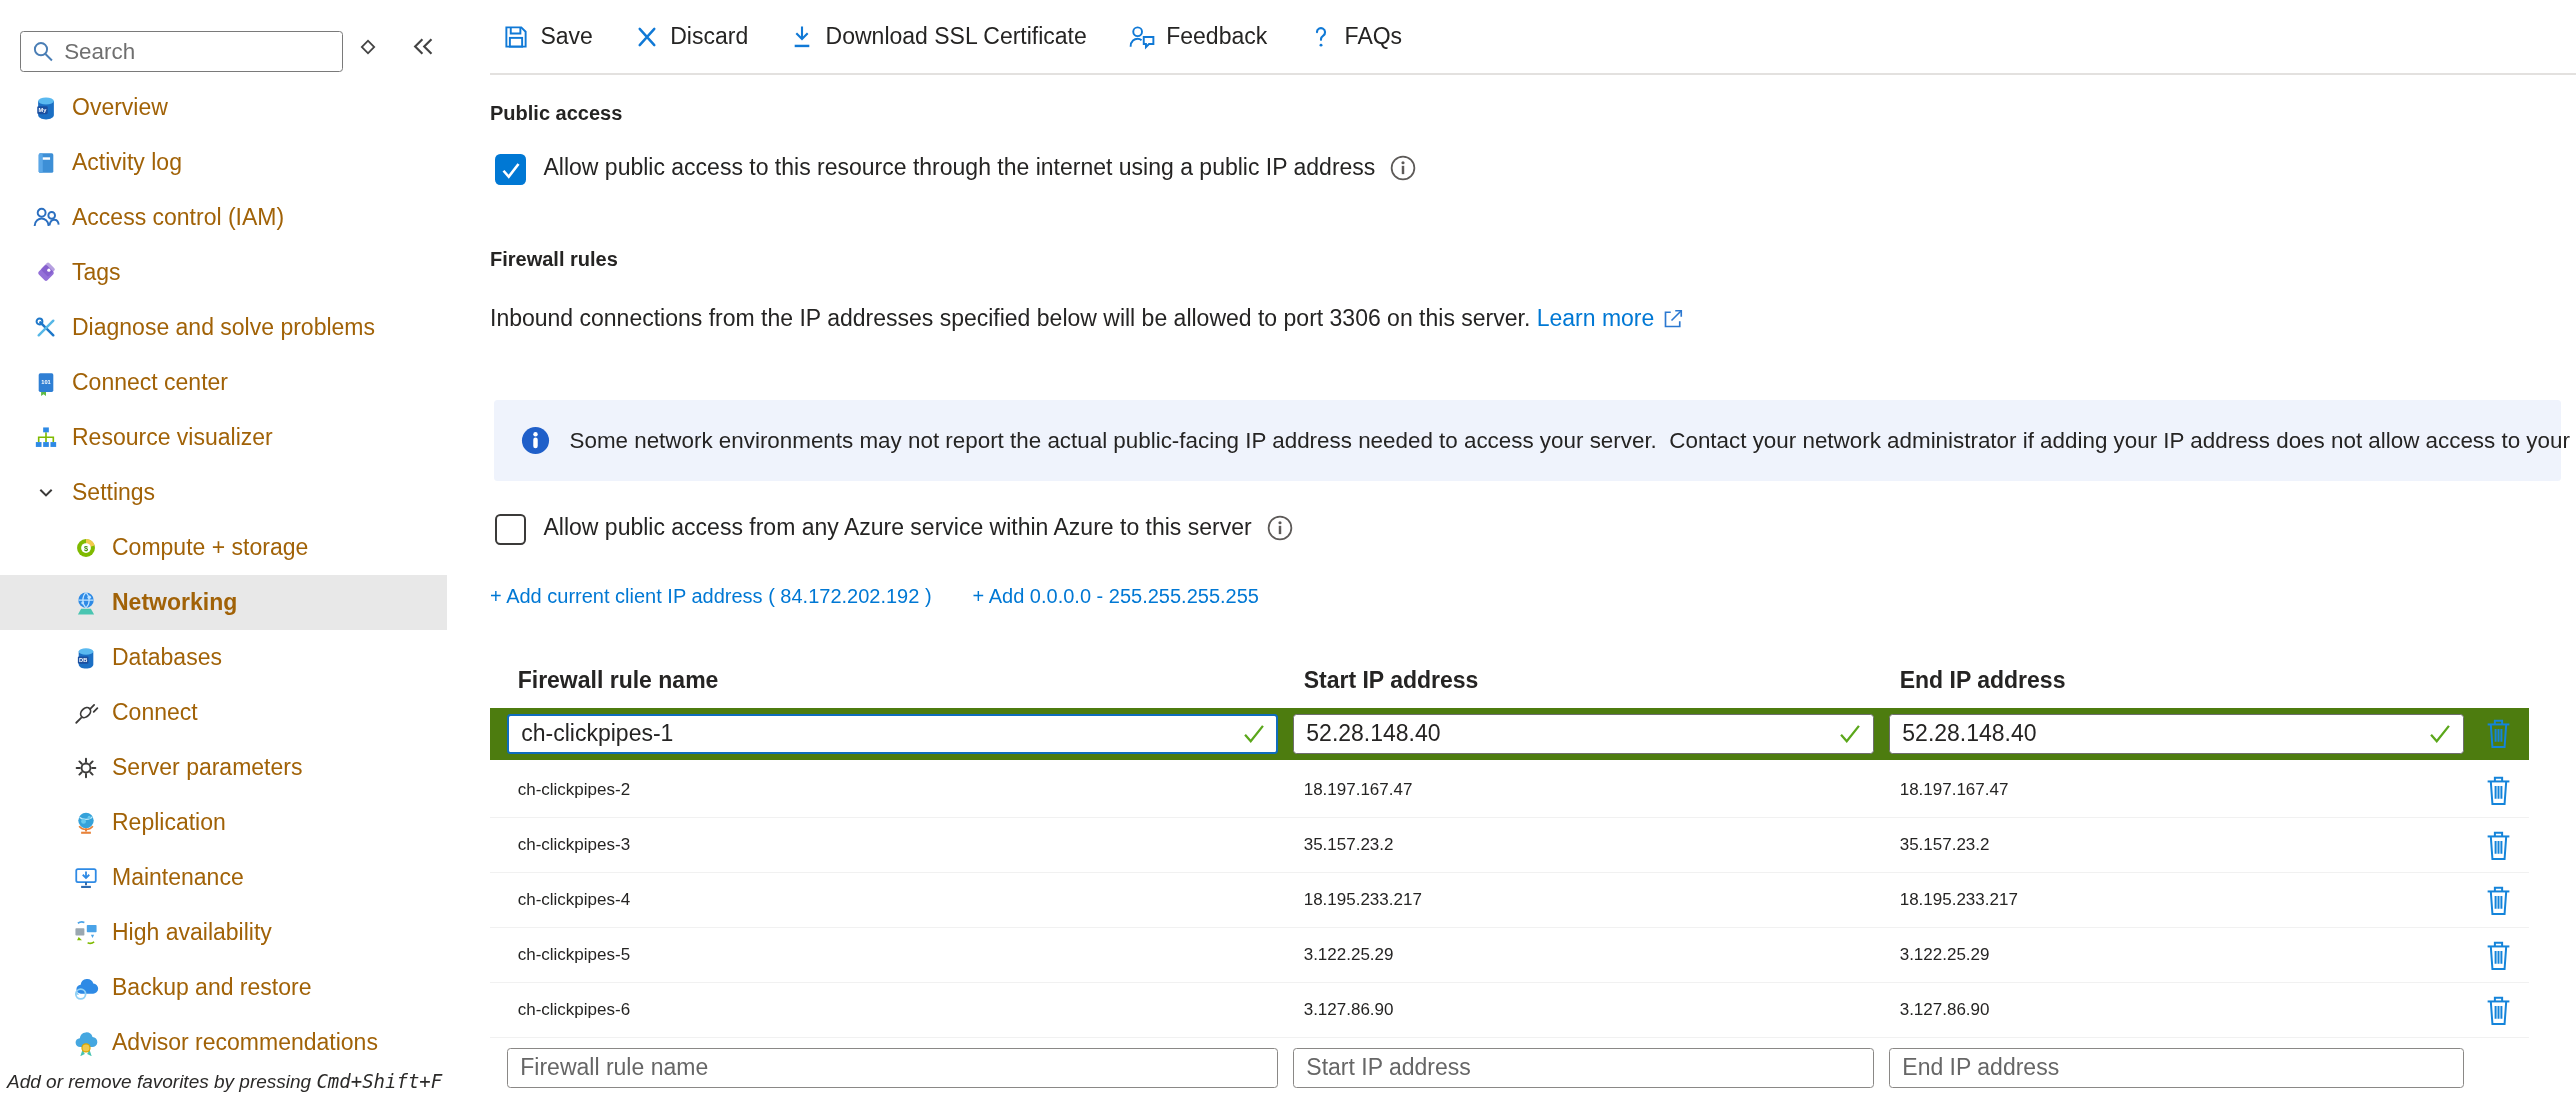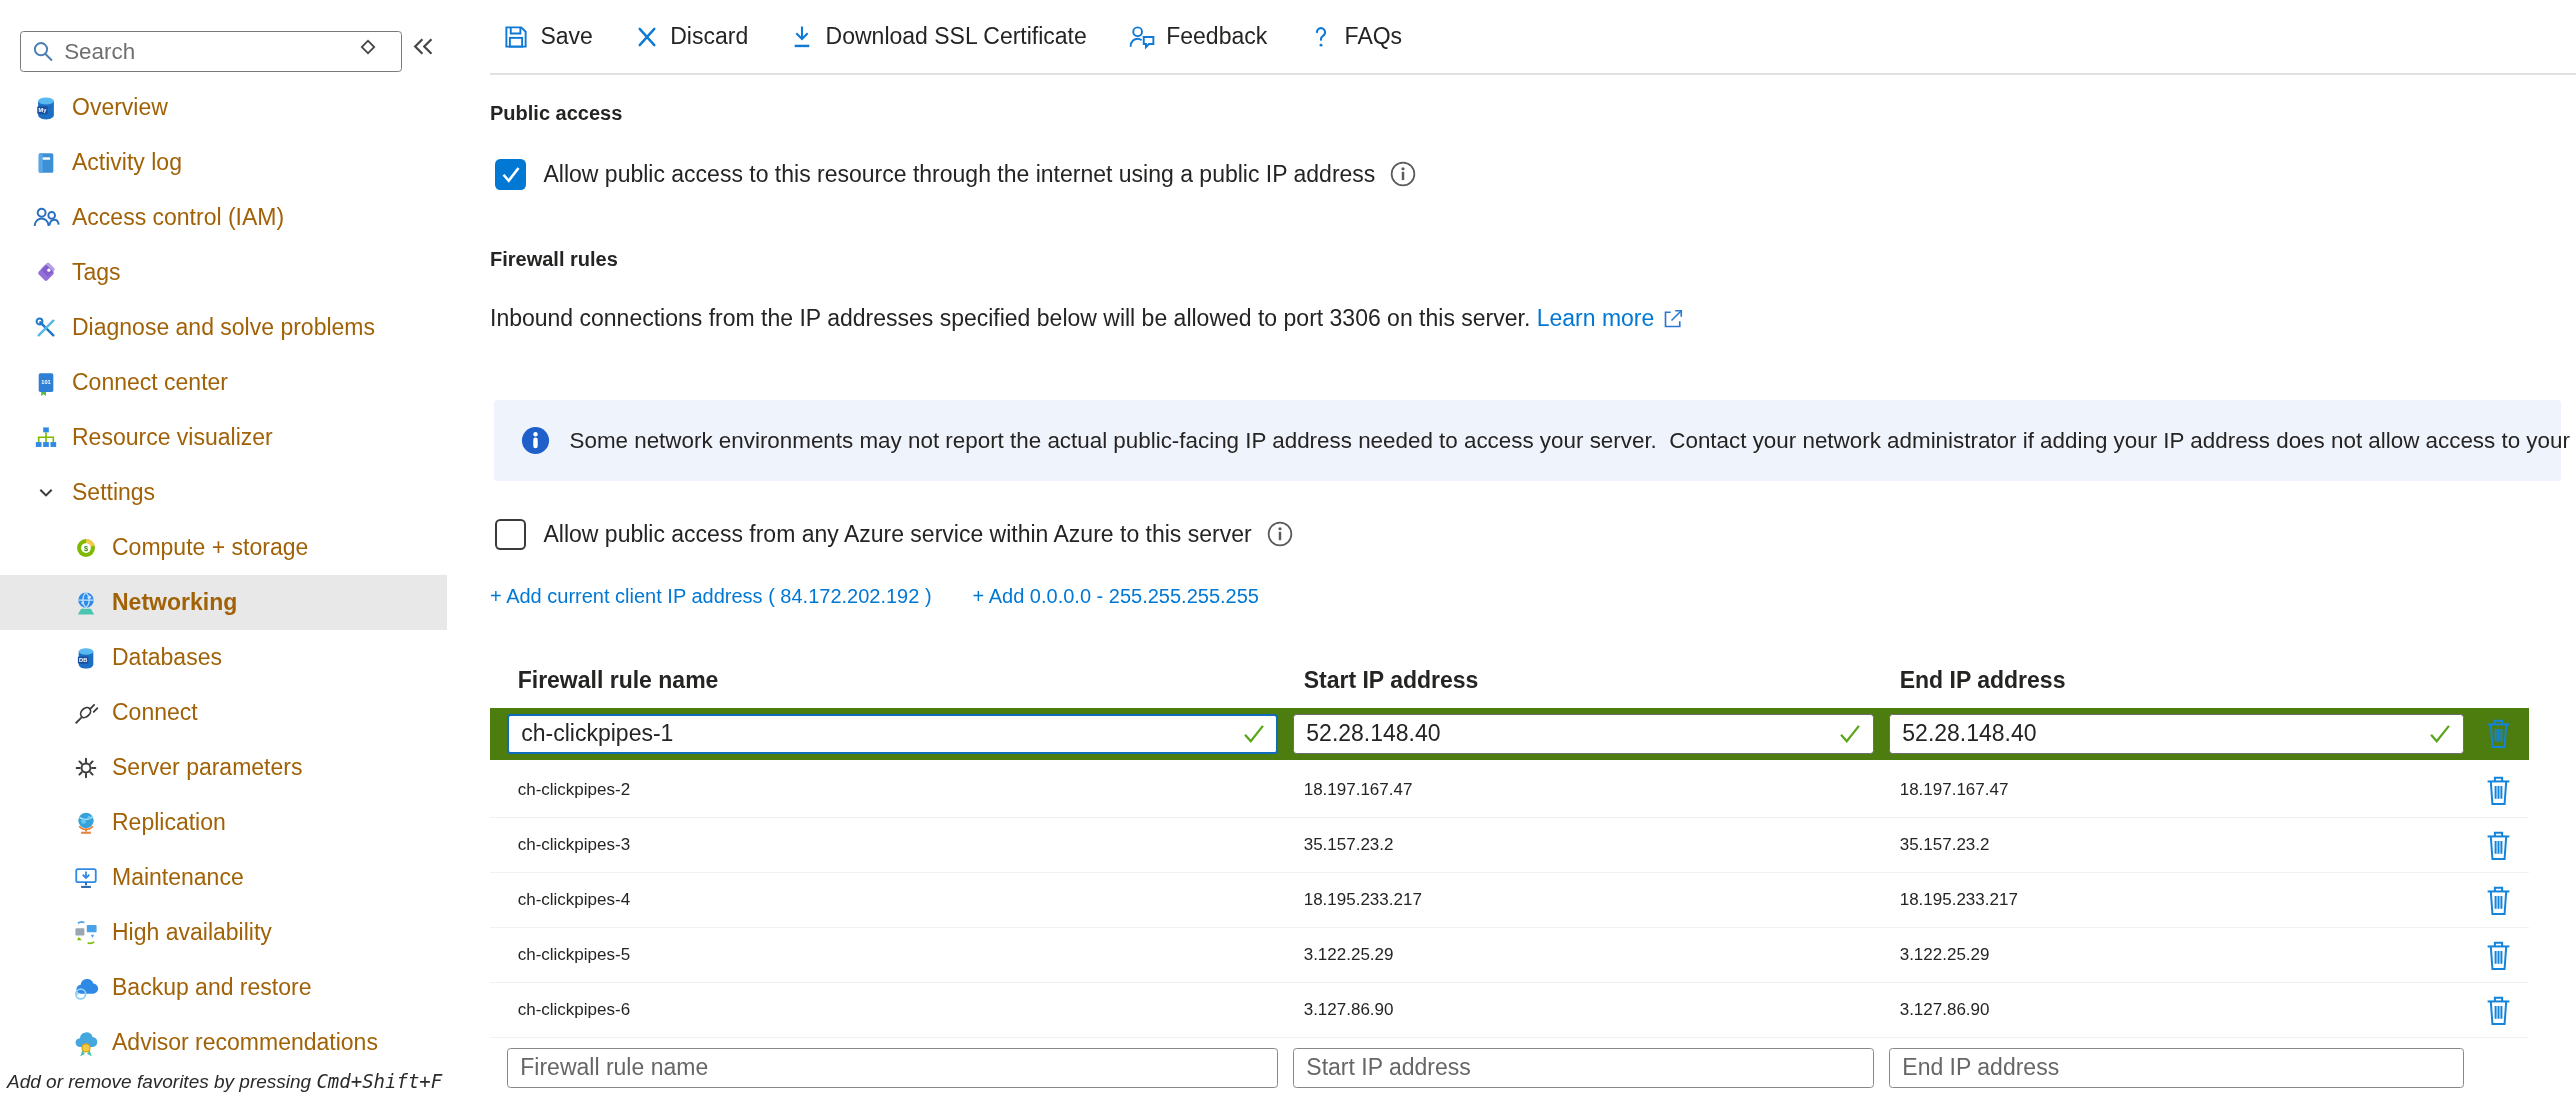--- a/index.html
+++ b/index.html
@@ -3,21 +3,21 @@
 <meta charset="utf-8">
 <style>
   * { margin:0; padding:0; box-sizing:border-box; }
   html,body { background:#fff; }
   body { font-family:"Liberation Sans","DejaVu Sans",sans-serif; color:#2b2a29; }
   .screen { position:relative; width:2576px; height:1095px; background:#fff; overflow:hidden; }
 
   
   .sidebar { position:absolute; left:0; top:0; width:470px; height:1095px; background:#fff; }
   .search-row { position:absolute; left:0; top:0; width:470px; height:82px; }
-  .searchbox { position:absolute; left:20px; top:31px; width:382px; height:41px;
+  .searchbox { position:absolute; left:20px; top:31px; width:323px; height:41px;
                border:1.7px solid #7a7a7a; border-radius:3.5px; display:flex; align-items:center; background:#fff; }
   .searchbox svg { margin-left:8.6px; flex:0 0 auto; }
   .searchbox input { border:none; outline:none; background:transparent; font-family:inherit;
                      font-size:22.4px; color:#2b2a29; margin-left:8.6px; width:259px; }
   .searchbox input::placeholder { color:#6f6f6f; }
   .side-icon-btn { position:absolute; top:24px; width:45px; height:45px; display:flex; align-items:center; justify-content:center; cursor:pointer; }
   .btn-diamond { left:345px; }
   .btn-collapse { left:399px; }
 
   .nav { position:absolute; left:0; top:80px; width:447px; }
@@ -36,21 +36,21 @@
 
   .toolbar { position:absolute; left:12px; top:0; height:73px; display:flex; align-items:center; gap:41px; }
   .tb-btn { display:flex; align-items:center; gap:10.4px; cursor:pointer; }
   .tb-btn .tlbl { font-size:23px; color:#252423; white-space:nowrap; }
   .toolbar-divider { position:absolute; left:0; top:73px; width:2086px; height:1.7px; background:#e3e1df; }
 
   .h2 { position:absolute; left:0; font-size:20px; font-weight:700; color:#252423; }
   .h-public { top:102px; }
   .h-firewall { top:248px; }
 
-  .cb-row { position:absolute; left:5.2px; display:flex; align-items:center; }
+  .cb-row { position:absolute; left:5.2px; display:flex; align-items:flex-start; }
   .cb-public { top:154px; height:40px; }
   .cb-azure { top:514px; height:40px; }
   .checkbox { width:31px; height:31px; border-radius:5.2px; flex:0 0 auto; cursor:pointer;
               display:flex; align-items:center; justify-content:center; }
   .checkbox.checked { background:#0078d4; }
   .checkbox.unchecked { background:#fff; border:2.6px solid #3b3a39; }
   .cb-label { margin-left:17.3px; font-size:23px; color:#252423; white-space:nowrap; }
   .info-i { margin-left:14px; display:flex; align-items:center; cursor:pointer; }
 
   .desc { position:absolute; left:0; top:305px; font-size:23px; color:#252423; white-space:nowrap; display:flex; align-items:center; }

